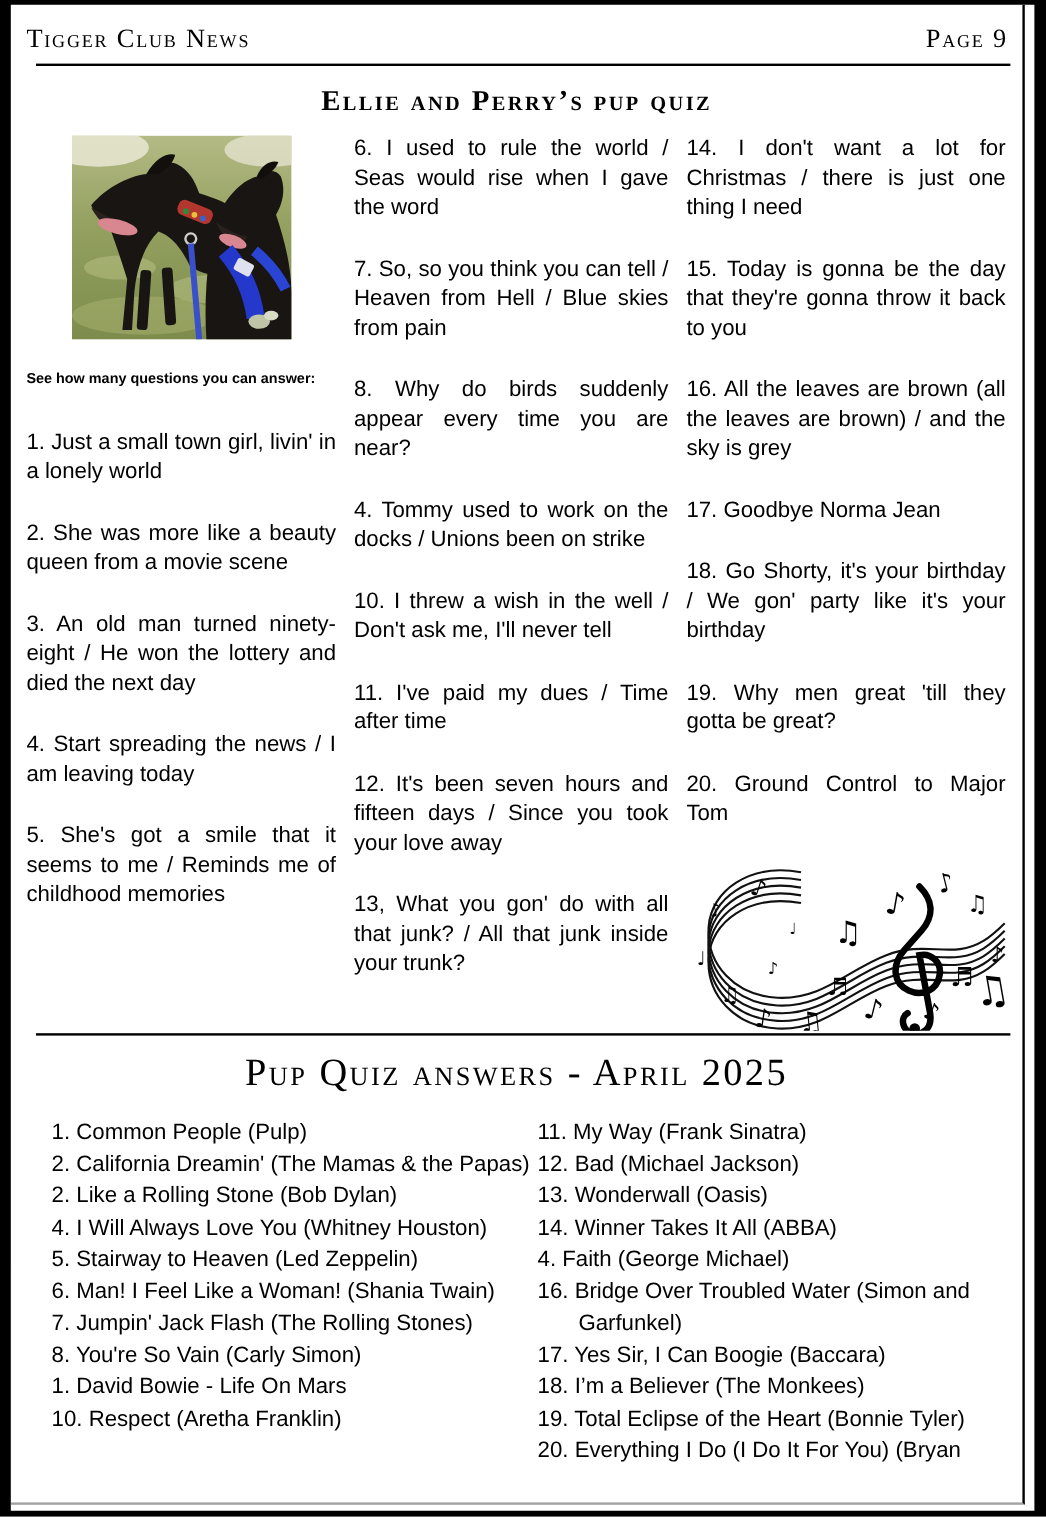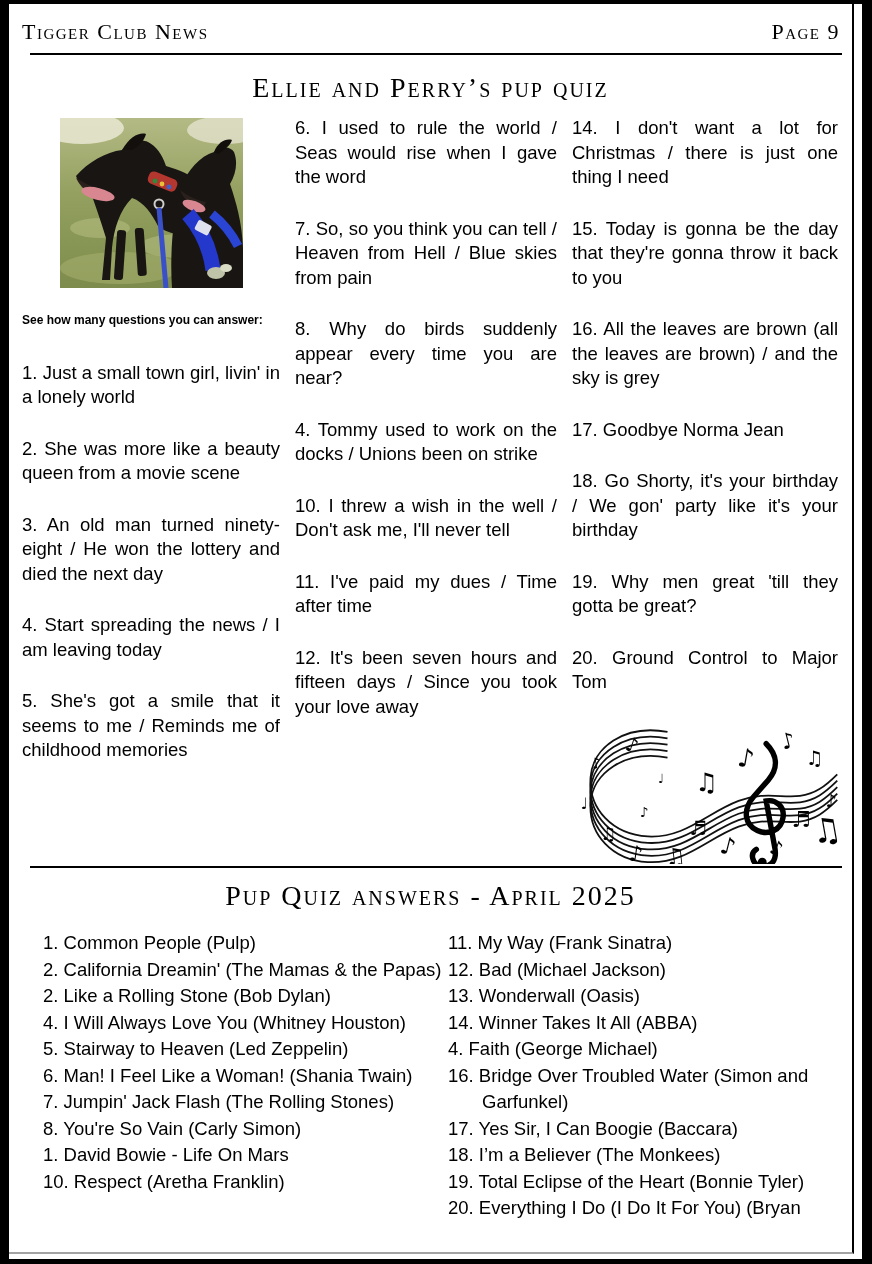--- a/index.html
+++ b/index.html
@@ -20,39 +20,39 @@
   .header-row{
     display:flex;justify-content:space-between;align-items:baseline;
     padding:15px 12px 6px 13px;
     font-family:"Liberation Serif",serif;font-variant:small-caps;
     font-size:22px;letter-spacing:1.5px;
   }
   .rule{border:none;border-top:2px solid #000;margin:2px 10px 0 21px;}
   
   .quiz-title{
     text-align:center;margin:17px 0 6px 0;
-    font-family:"Liberation Serif",serif;font-variant:small-caps;font-weight:normal;
-    font-size:28px;letter-spacing:2px;
+    font-family:"Liberation Serif",serif;font-variant:small-caps;font-weight:bold;
+    font-size:24px;letter-spacing:2px;
   }
   .cols{
     display:grid;grid-template-columns:258px 262px 266px;column-gap:15px;
     padding:6px 10px 0 13px;height:748px;overflow:hidden;
   }
   .photo{width:183px;height:170px;margin:2px auto 20px auto;}
   .photo svg{display:block;width:100%;height:100%;}
   .intro{font-weight:bold;font-size:12px;line-height:24.5px;margin:0 0 28px 0;text-align:justify;}
   .q{font-size:18.5px;line-height:24.5px;text-align:justify;margin:0 0 27px 0;}
   .music{width:268px;height:150px;margin-top:8px;}
   .music svg{display:block;width:100%;height:100%;}
   .music text{font-family:"DejaVu Sans",sans-serif;}
   
   .answers-title{
     text-align:center;margin:12px 0 10px 0;
     font-family:"Liberation Serif",serif;font-variant:small-caps;font-weight:normal;
-    font-size:28px;letter-spacing:2px;
+    font-size:32px;letter-spacing:2px;
   }
   .ans-cols{display:grid;grid-template-columns:405px 1fr;padding:8px 10px 0 34px;}
   .ans{font-size:18.5px;line-height:26.5px;margin:0;padding-left:34px;text-indent:-34px;}
 </style>
 </head>
 <body>
 
 <div class="outer-frame"></div>
 
 <div class="sheet">
@@ -128,20 +128,21 @@
 
       <div>
         <div>
             <p class="q">6. I used to rule the world / Seas would rise when I gave the word</p>
             <p class="q">7. So, so you think you can tell / Heaven from Hell / Blue skies from pain</p>
             <p class="q">8. Why do birds suddenly appear every time you are near?</p>
             <p class="q">4. Tommy used to work on the docks / Unions been on strike</p>
             <p class="q">10. I threw a wish in the well / Don't ask me, I'll never tell</p>
             <p class="q">11. I've paid my dues / Time after time</p>
             <p class="q">12. It's been seven hours and fifteen days / Since you took your love away</p>
+            <p class="q">13, What you gon' do with all that junk? / All that junk inside your trunk?</p>
           </div>
       </div>
 
       <div>
         <div>
             <p class="q">14. I don't want a lot for Christmas / there is just one thing I need</p>
             <p class="q">15. Today is gonna be the day that they're gonna throw it back to you</p>
             <p class="q">16. All the leaves are brown (all the leaves are brown) / and the sky is grey</p>
             <p class="q">17. Goodbye Norma Jean</p>
             <p class="q">18. Go Shorty, it's your birthday / We gon' party like it's your birthday</p>

